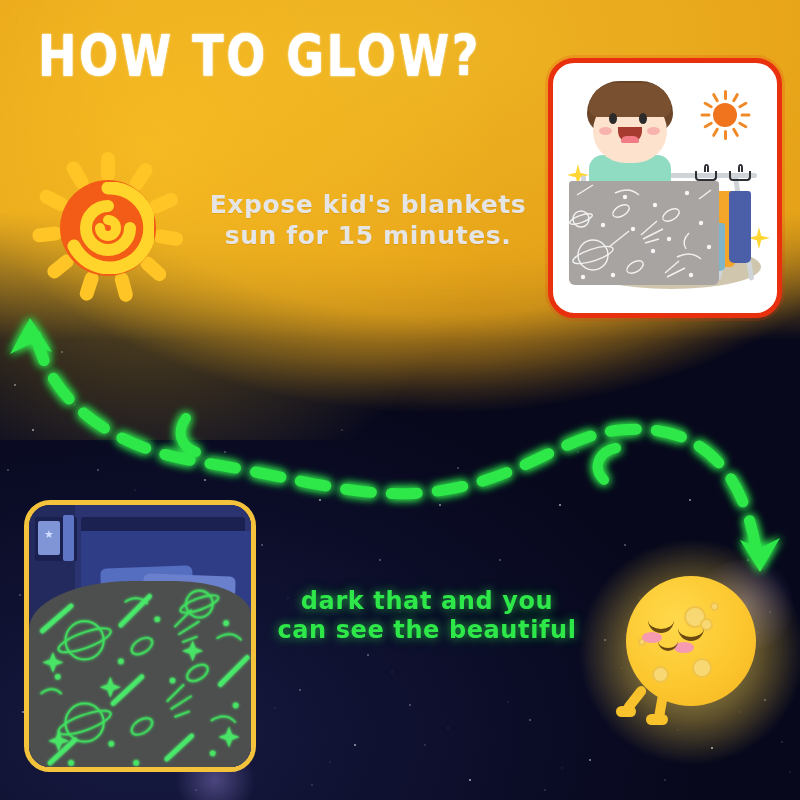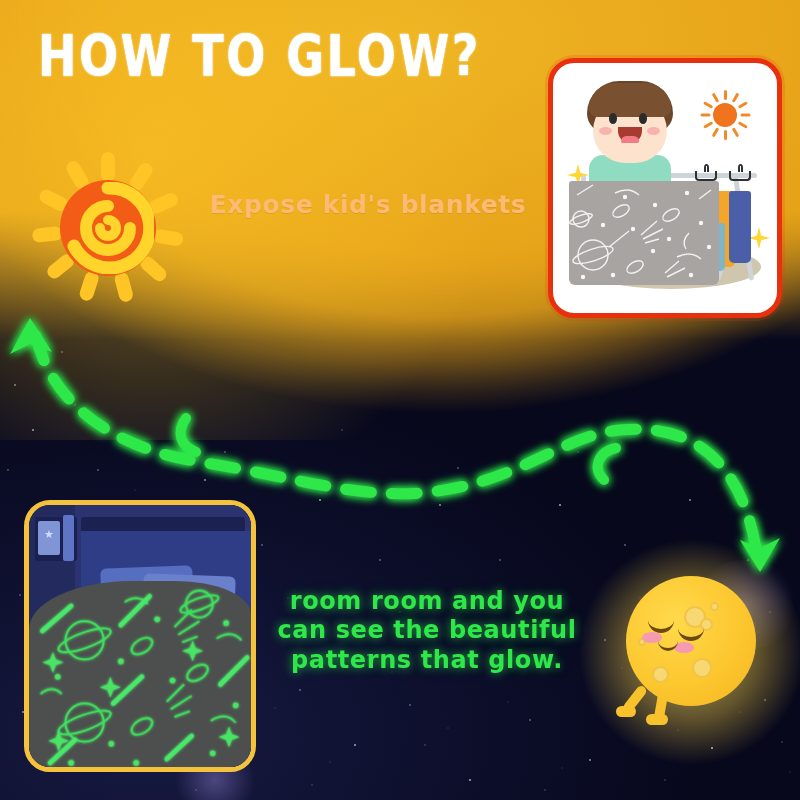--- a/index.html
+++ b/index.html
@@ -145,21 +145,21 @@
   
   .body-text {
     position: absolute;
     font-weight: 700;
     line-height: 1.22;
     text-align: center;
     letter-spacing: .6px;
   }
   #text-expose {
     left: 196px; top: 190px; width: 344px;
-    font-size: 25px; color: #fdba74;
+    font-size: 25px; color: #e5e5e5;
     text-shadow: 0 1px 0 rgba(180,110,0,.25);
   }
   #text-dark {
     left: 262px; top: 587px; width: 330px;
     font-size: 24px; color: #2ee84a;
     text-shadow: 0 0 8px rgba(46,232,74,.55), 0 0 16px rgba(46,232,74,.3);
   }
 
   
   #sun {
@@ -344,20 +344,21 @@
     <div class="disc"></div>
     <svg class="swirl" viewBox="0 0 92 92">
       <path d="M46 6 A40 40 0 1 1 12 64" fill="none" stroke="#ffd52b" stroke-width="13" stroke-linecap="round"></path>
       <path d="M46 24 A22 22 0 1 0 68 46" fill="none" stroke="#ffd52b" stroke-width="12" stroke-linecap="round"></path>
       <path d="M46 38 A8 8 0 1 1 38 46" fill="none" stroke="#ffd52b" stroke-width="10" stroke-linecap="round"></path>
     </svg>
   </div>
 
   <div class="body-text" id="text-expose">
     <div>Expose kid's blankets</div>
+    <div>sun for 15 minutes.</div>
   </div>
 
   <div class="card" id="card-day">
     <div class="dc" id="dc-floor"></div>
 
     <div class="dc" id="dc-sun">
       <div class="r" style="transform:rotate(0deg)"></div>
       <div class="r" style="transform:rotate(30deg)"></div>
       <div class="r" style="transform:rotate(60deg)"></div>
       <div class="r" style="transform:rotate(90deg)"></div>
@@ -528,23 +529,22 @@
           <path d="M82 108 l3 -8 l3 8 l8 3 l-8 3 l-3 8 l-3 -8 l-8 -3 z"></path>
           <path d="M28 164 l3 -8 l3 8 l8 3 l-8 3 l-3 8 l-3 -8 l-8 -3 z"></path>
           <path d="M168 70 l3 -8 l3 8 l8 3 l-8 3 l-3 8 l-3 -8 l-8 -3 z"></path>
           <path d="M206 160 l3 -8 l3 8 l8 3 l-8 3 l-3 8 l-3 -8 l-8 -3 z"></path>
         </g>
       </svg>
     </div>
   </div>
 
   <div class="body-text" id="text-dark">
-    <div>room room and you</div>
+    <div>dark that and you</div>
     <div>can see the beautiful</div>
-    <div>patterns that glow.</div>
   </div>
 
   <div id="moon">
     <div class="glow"></div>
     <div class="leg" style="left:22px;top:116px;width:10px;height:30px;transform:rotate(38deg)"></div>
     <div class="leg" style="left:8px;top:138px;width:20px;height:11px;"></div>
     <div class="leg" style="left:48px;top:122px;width:10px;height:32px;transform:rotate(10deg)"></div>
     <div class="leg" style="left:38px;top:146px;width:22px;height:11px;"></div>
     <div class="orb">
       <div class="crater" style="left:58px;top:30px;width:22px;height:22px;"></div>

